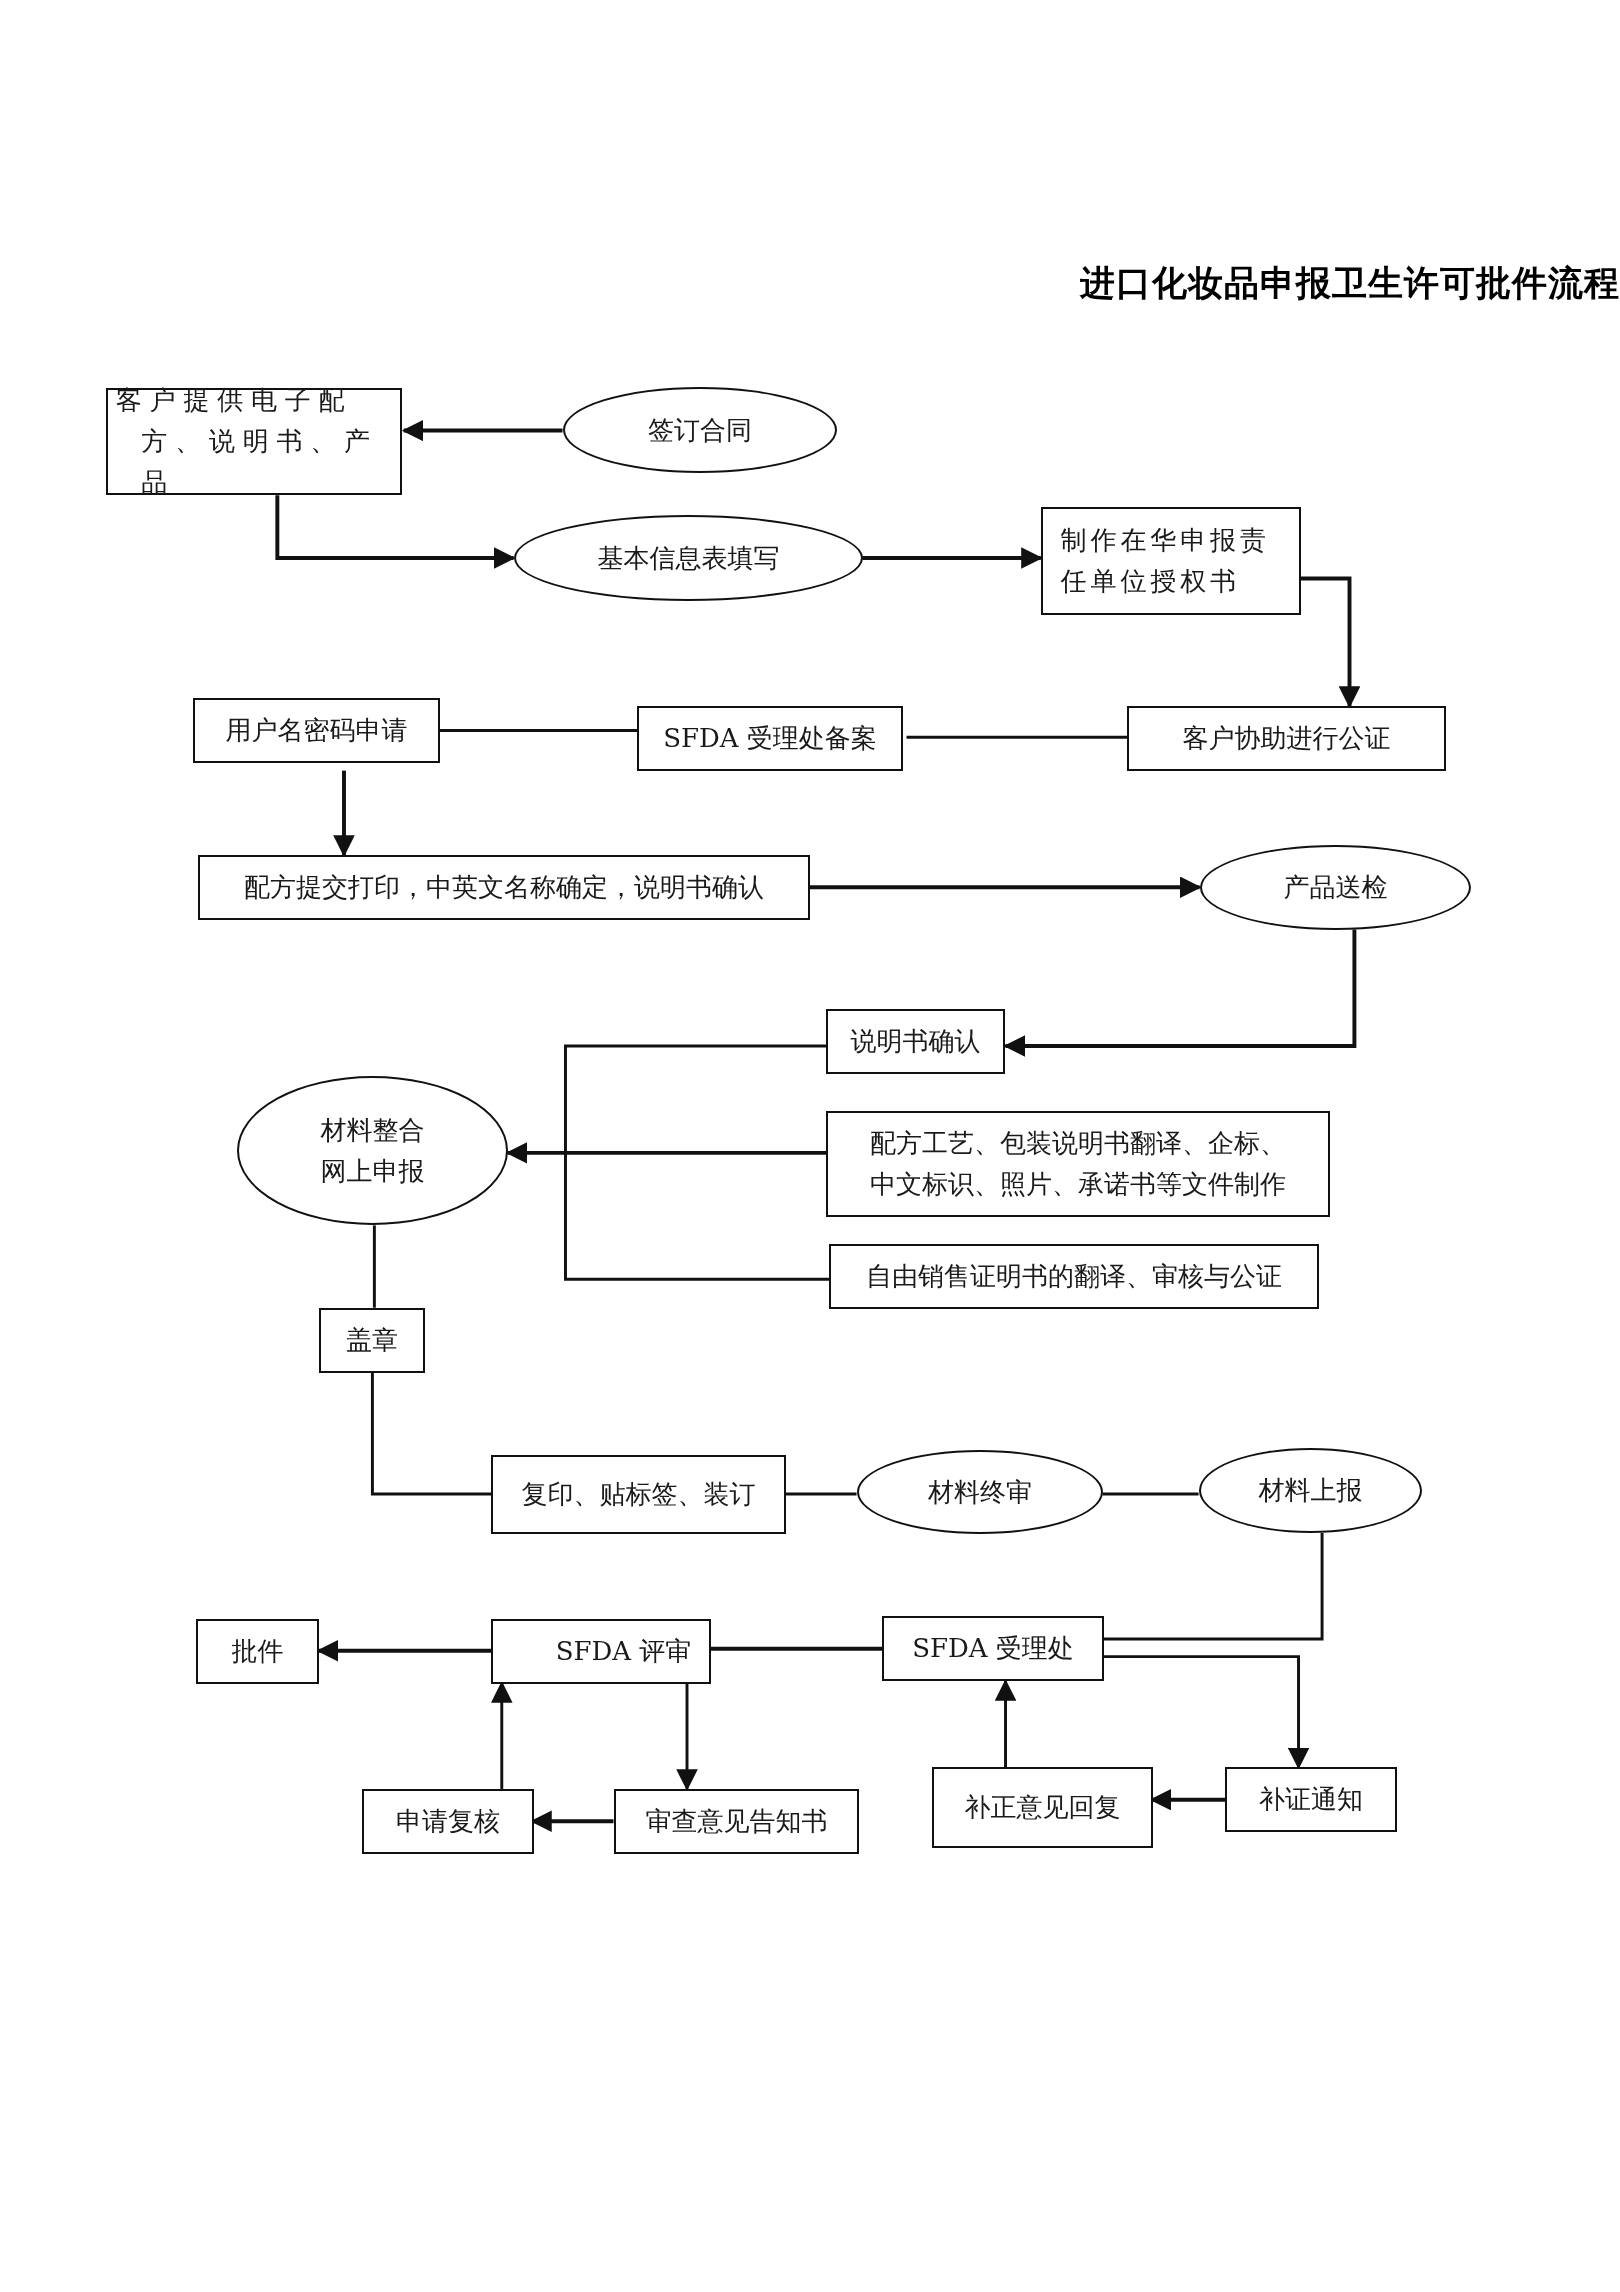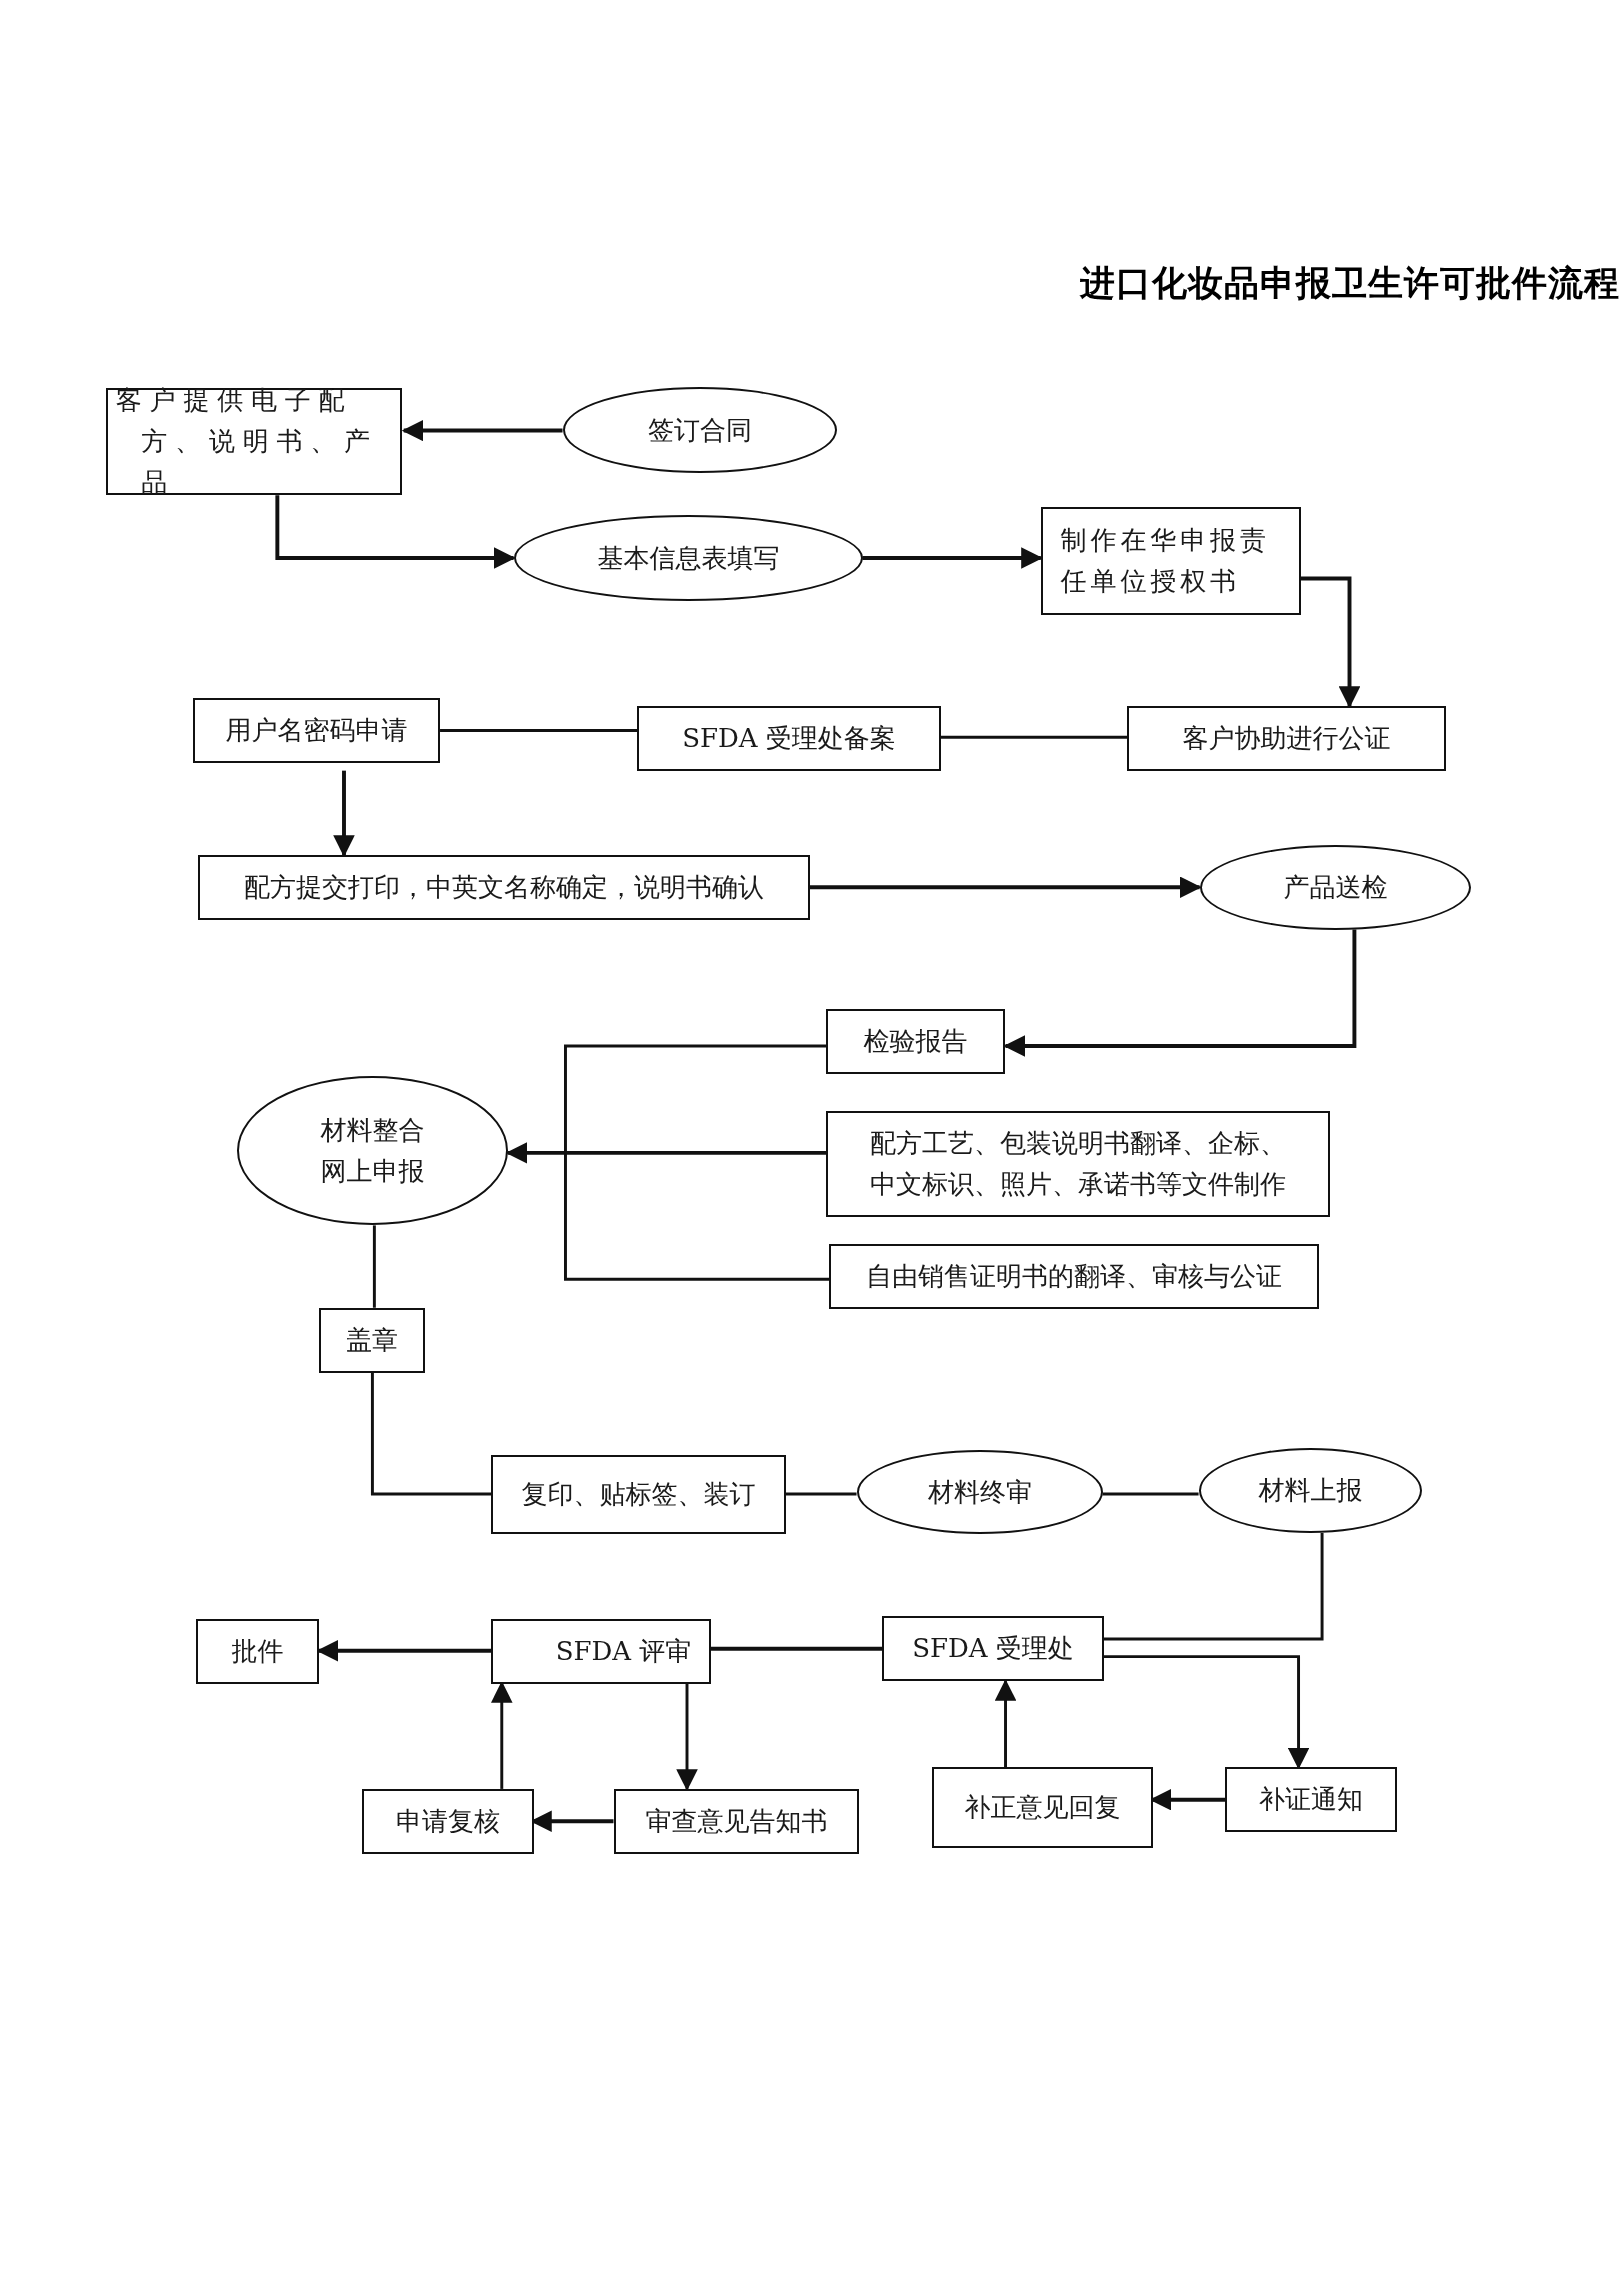--- a/index.html
+++ b/index.html
@@ -92,34 +92,34 @@
 <div class="node ellipse" style="left:514px;top:515px;width:349px;height:86px;">
     <span>基本信息表填写</span>
   </div>
 <div class="node box left spaced" style="left:1041px;top:507px;width:260px;height:108px;">
     <span style="letter-spacing:3.9px;">制作在华申报责
 任单位授权书</span>
   </div>
 <div class="node box" style="left:1127px;top:706px;width:319px;height:65px;">
     <span>客户协助进行公证</span>
   </div>
-<div class="node box" style="left:637px;top:706px;width:304px;height:65px;">
+<div class="node box" style="left:637px;top:706px;width:266px;height:65px;">
     <span>SFDA 受理处备案</span>
   </div>
 <div class="node box" style="left:193px;top:698px;width:247px;height:65px;">
     <span>用户名密码申请</span>
   </div>
 <div class="node box" style="left:198px;top:855px;width:612px;height:65px;">
     <span>配方提交打印，中英文名称确定，说明书确认</span>
   </div>
 <div class="node ellipse" style="left:1200px;top:845px;width:271px;height:85px;">
     <span>产品送检</span>
   </div>
 <div class="node box" style="left:826px;top:1009px;width:179px;height:65px;">
-    <span>检验报告</span>
+    <span>说明书确认</span>
   </div>
 <div class="node ellipse" style="left:237px;top:1076px;width:271px;height:149px;">
     <span>材料整合
 网上申报</span>
   </div>
 <div class="node box" style="left:826px;top:1111px;width:504px;height:106px;">
     <span style="text-align:left;">配方工艺、包装说明书翻译、企标、
 中文标识、照片、承诺书等文件制作</span>
   </div>
 <div class="node box" style="left:829px;top:1244px;width:490px;height:65px;">

